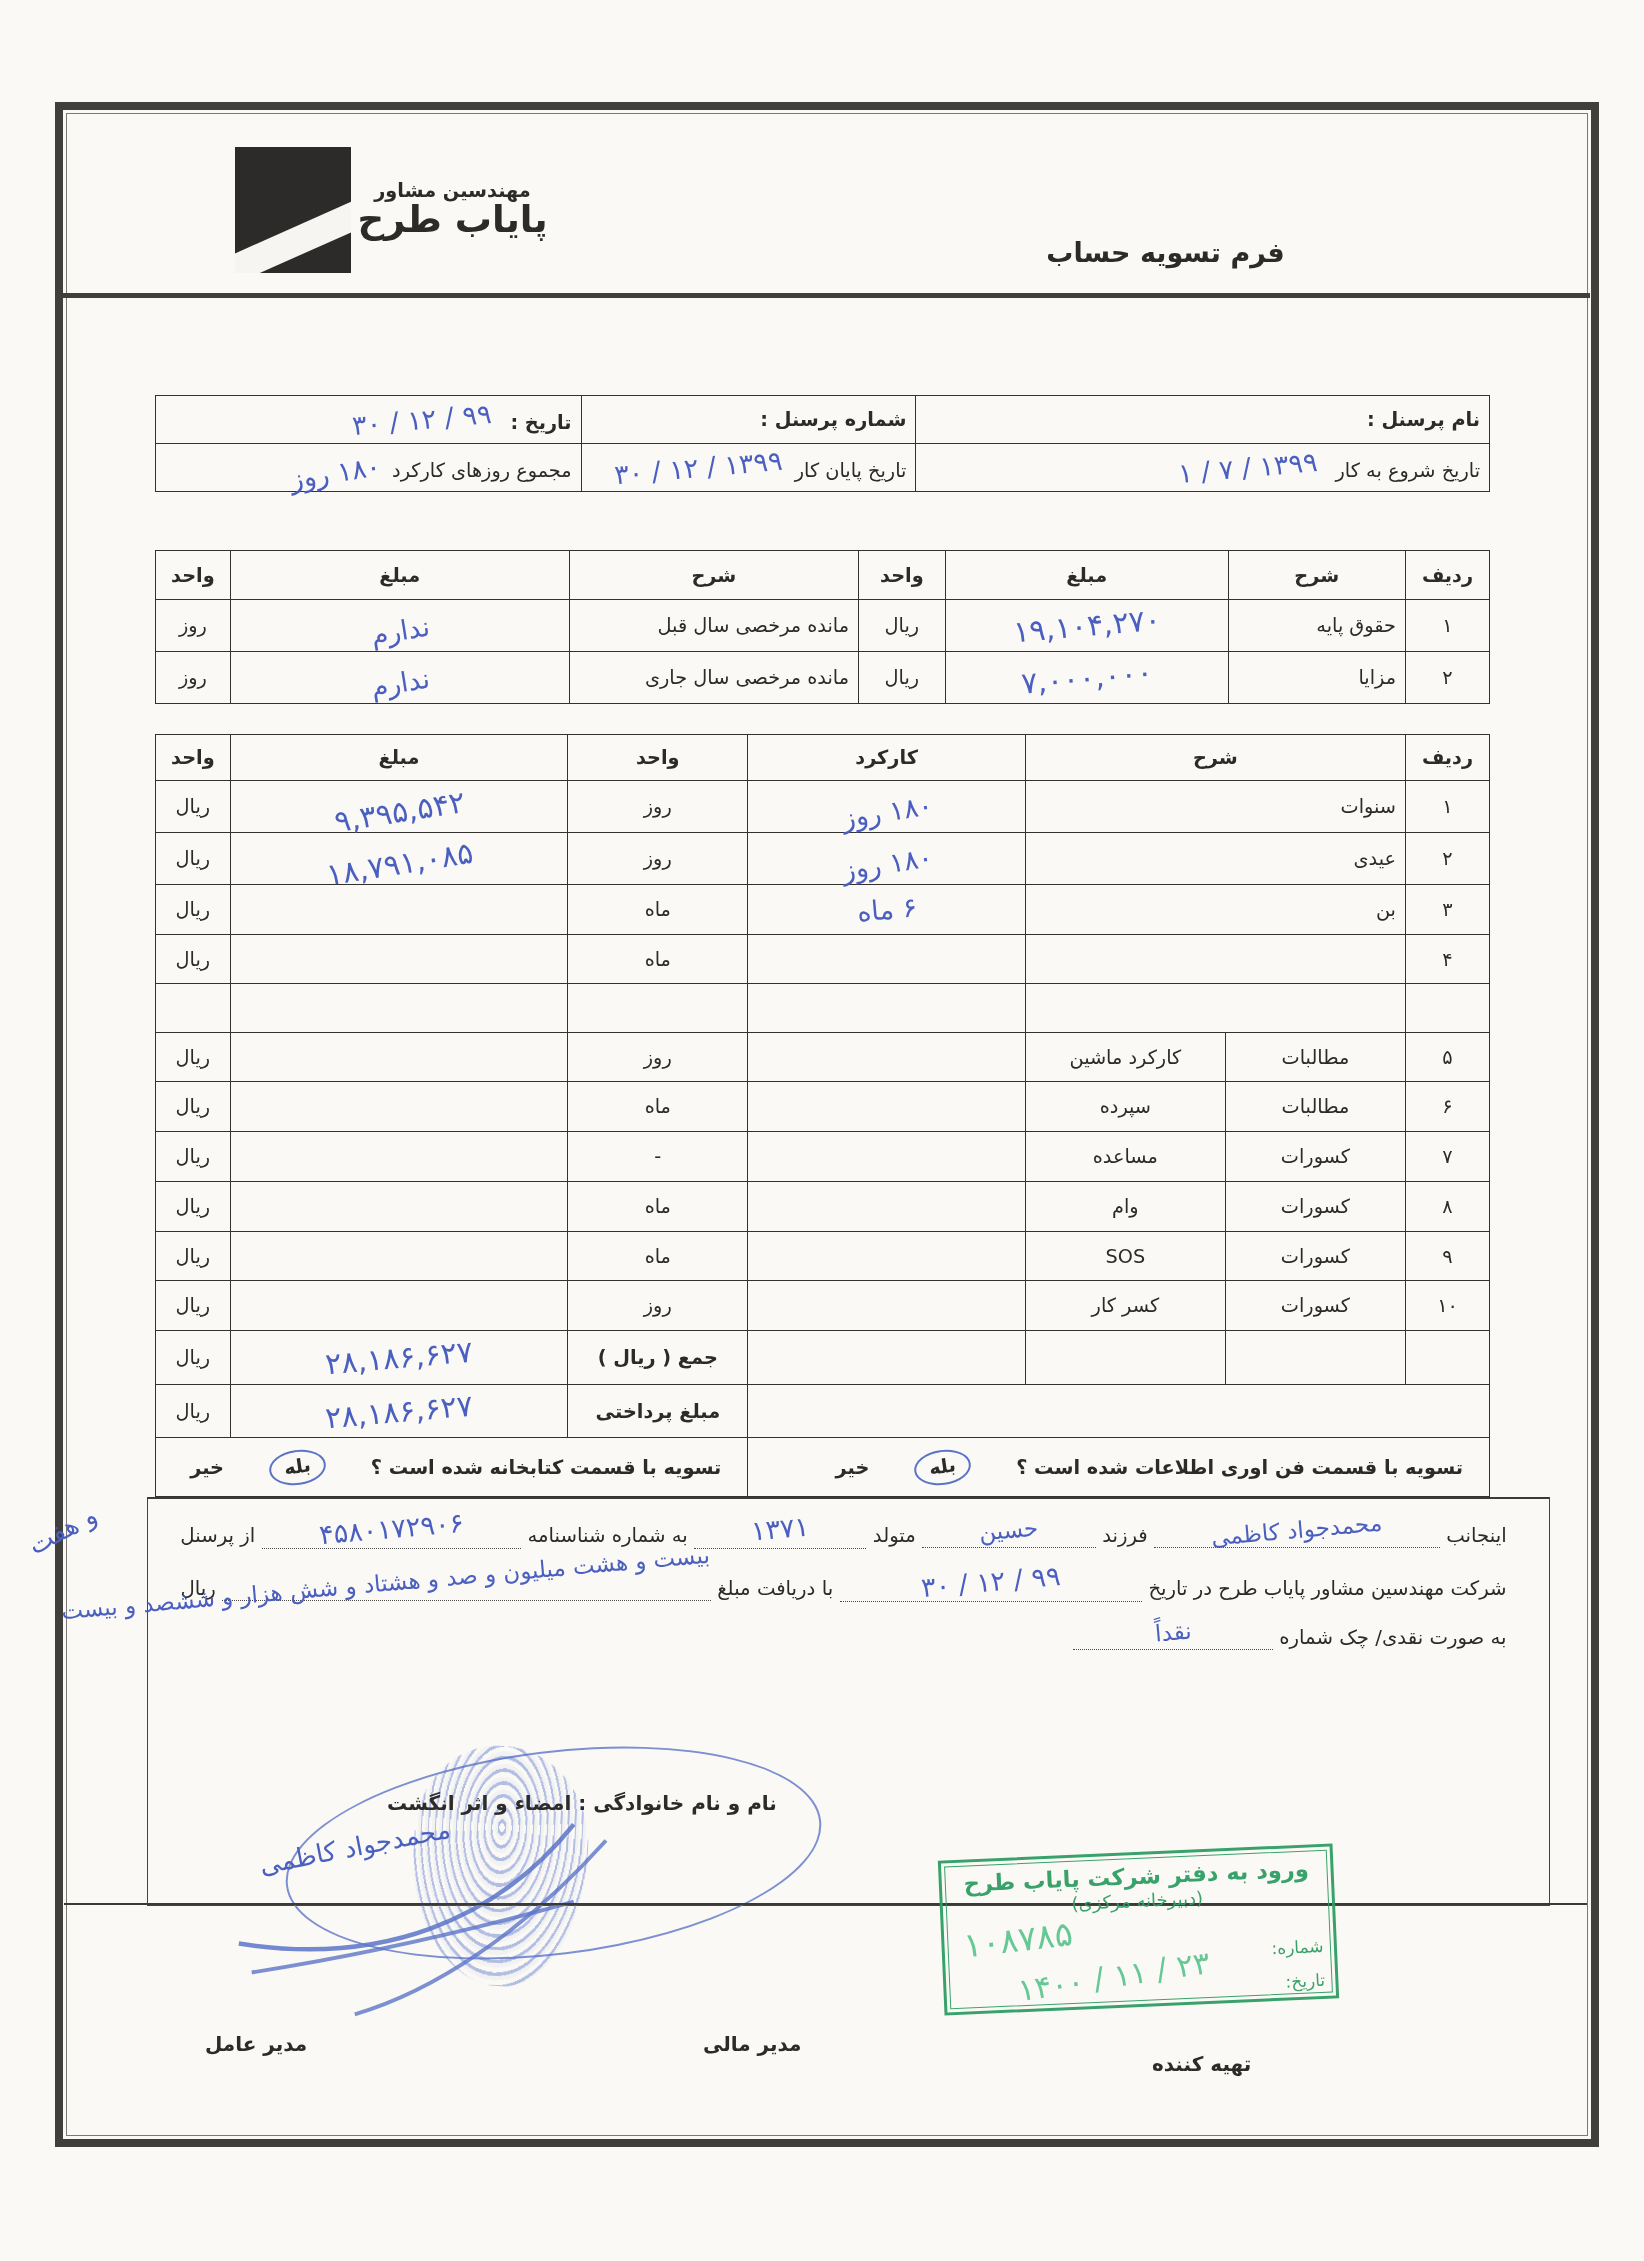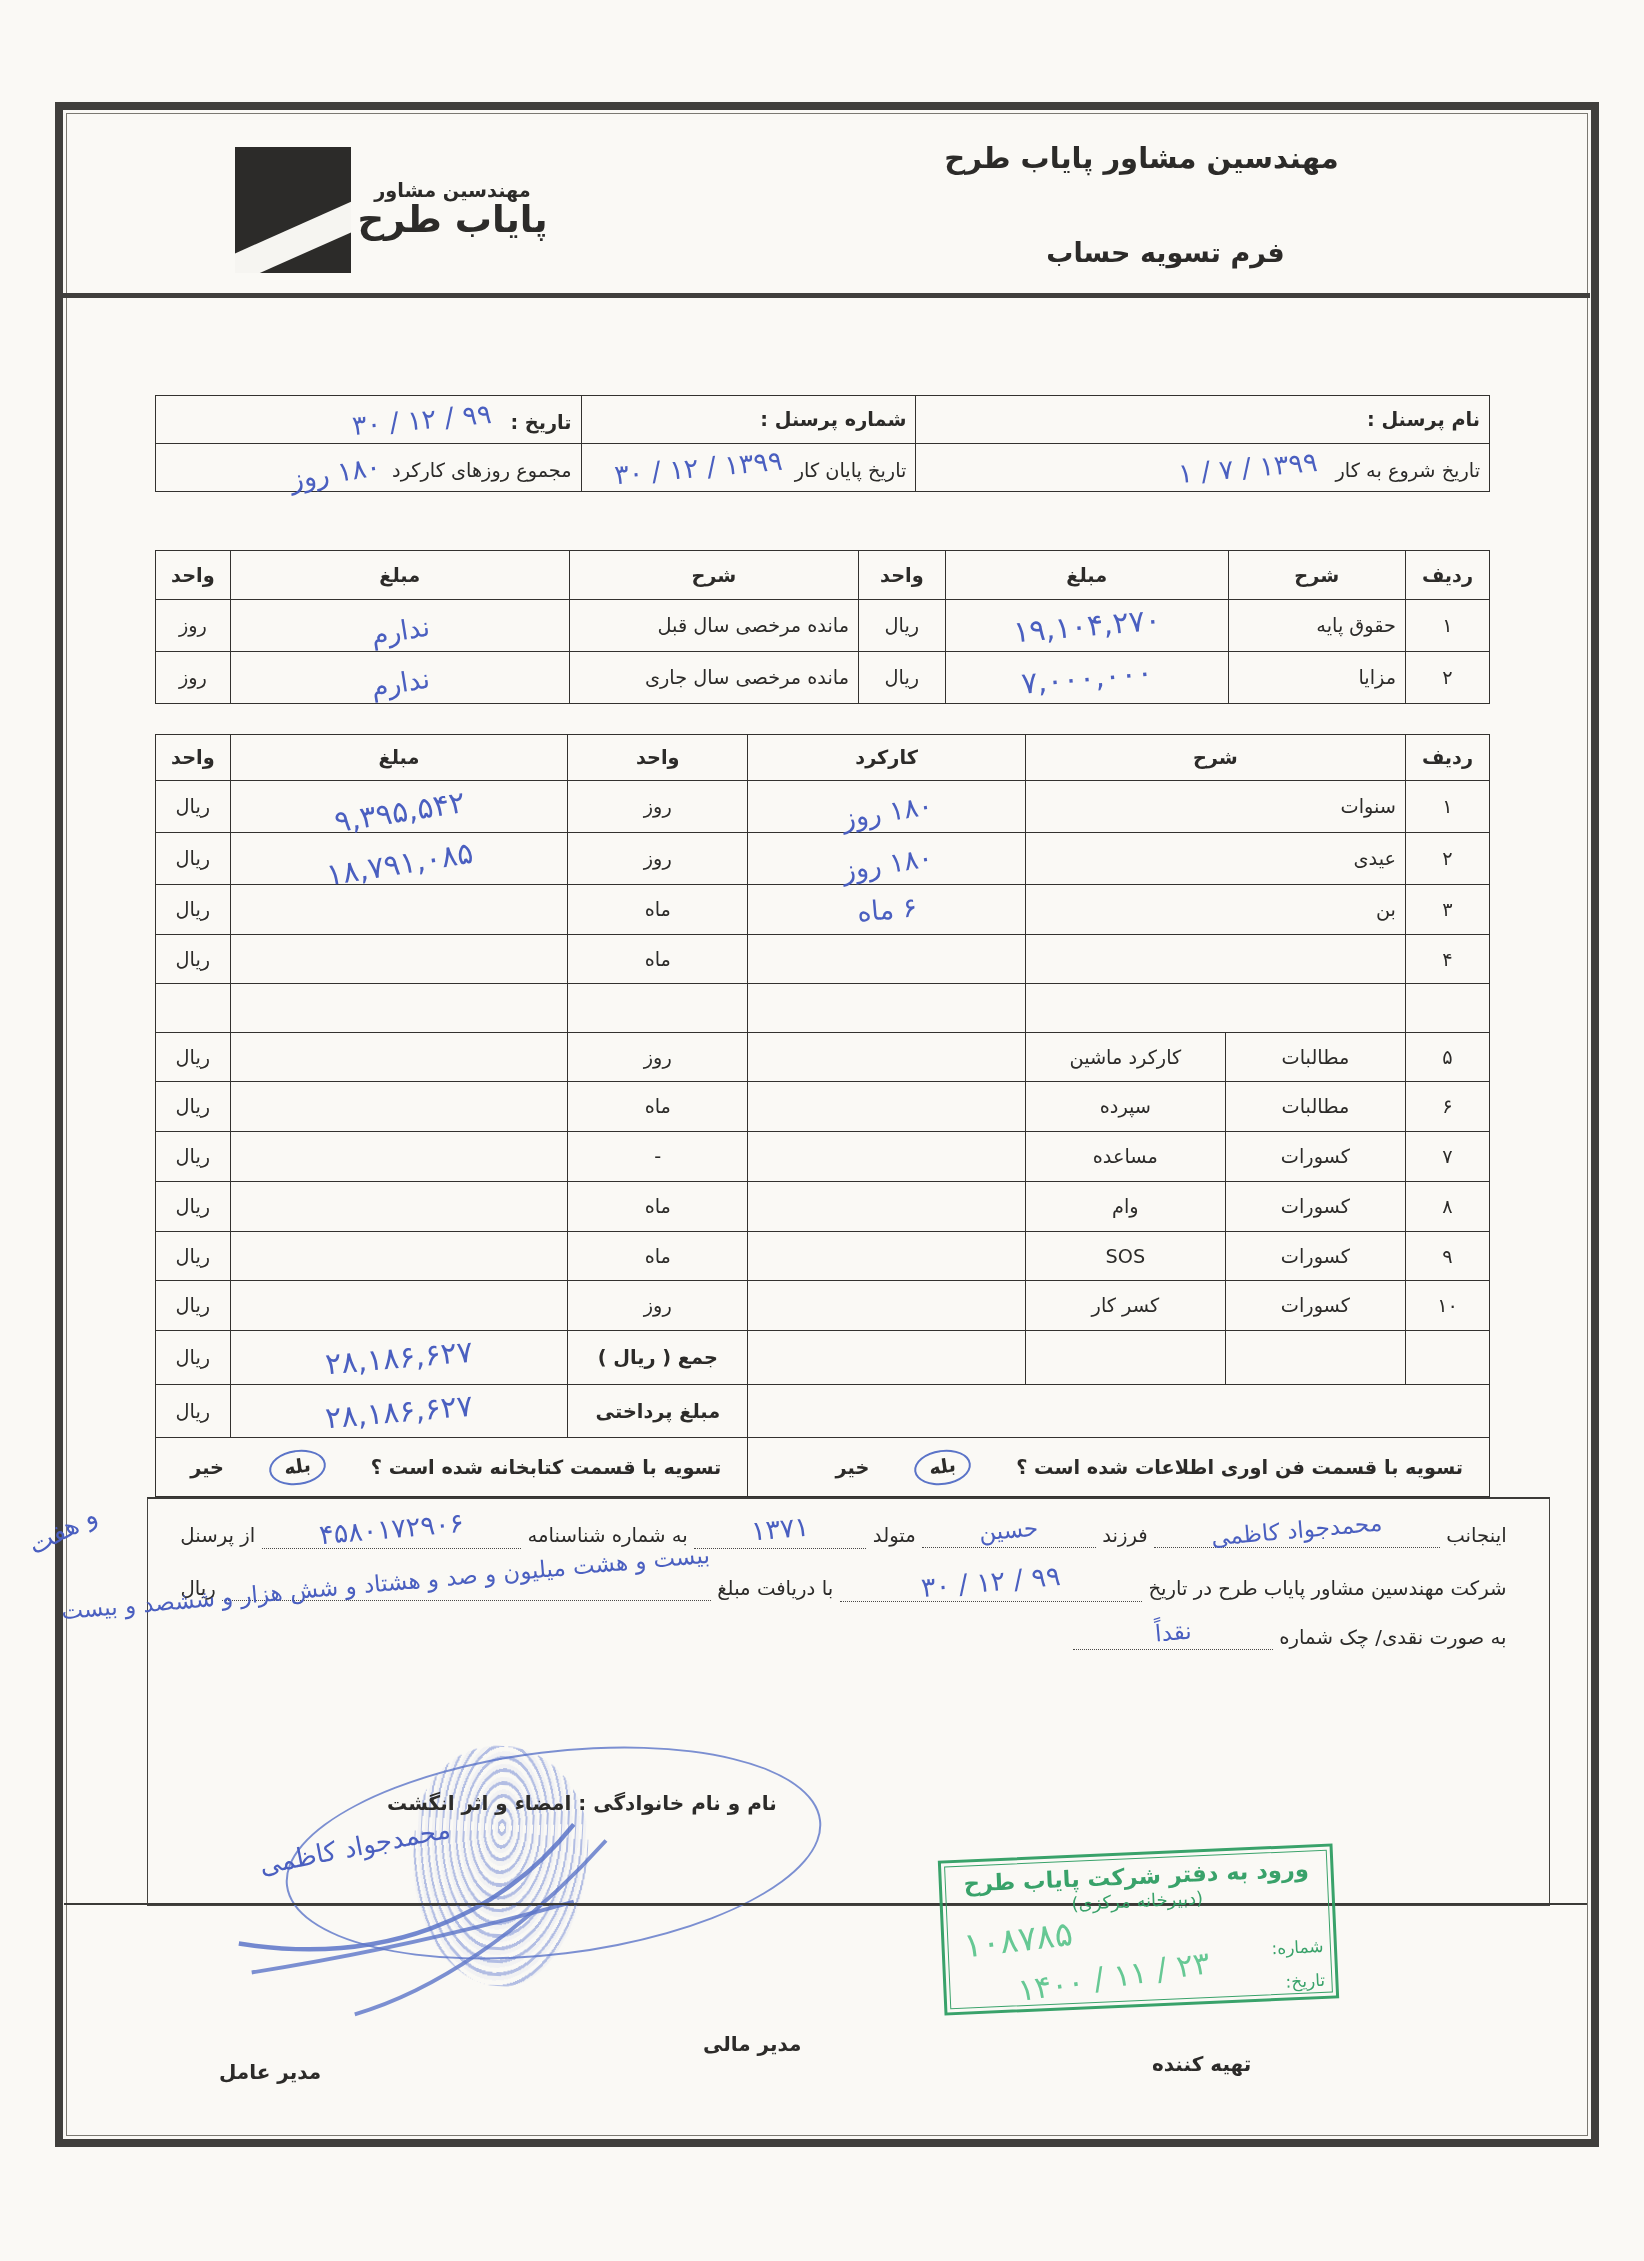--- a/index.html
+++ b/index.html
@@ -71,38 +71,37 @@
   .stamp{position:absolute;left:941px;top:1852px;width:395px;height:155px;box-sizing:border-box;
     border:3.2px solid #2f9e63;color:#2f9e63;transform:rotate(-2.5deg);opacity:.95;}
   .stamp::after{content:"";position:absolute;inset:2.6px;border:1.6px solid #2f9e63;pointer-events:none;}
   .stamp-title{text-align:center;font-size:22.6px;font-weight:bold;margin-top:7.7px;}
   .stamp-sub{text-align:center;font-size:18px;margin-top:1.3px;}
   .stamp-lbl{position:absolute;right:10.3px;font-size:17px;}
   .stamp-lbl.n{top:89px;} .stamp-lbl.d{top:123px;}
   .stamp-hw-n{position:absolute;left:19.3px;top:59px;font-size:34px;letter-spacing:9px;transform:rotate(-4deg);}
   .stamp-hw-d{position:absolute;left:71px;top:102px;font-size:31px;letter-spacing:3.9px;transform:rotate(-6deg);}
   .footer-lbl{position:absolute;top:2032px;font-size:20px;font-weight:600;}
-  .f-prep{left:1152px;margin-top:20px;} .f-fin{left:703px;} .f-ceo{left:219px;margin-top:28px;}
+  .f-prep{left:1152px;margin-top:20px;} .f-fin{left:703px;} .f-ceo{left:205px;}
 </style>
 </head>
 <body>
 
 <div class="page">
 
   <div class="frame"></div>
   <div class="header-sep"></div>
 
   <div class="logo-box">
     <div class="logo-stripe"></div>
   </div>
   <div class="logo-text">
     <div class="t">مهندسین مشاور</div>
     <div class="b">پایاب طرح</div>
   </div>
-  <div class="company-title">مهندسین مشاور پایاب طرح</div>
   <div class="form-title">فرم تسویه حساب</div>
 
   <table class="t1">
     <colgroup>
         <col style="width:43%">
         <col style="width:25.1%">
         <col style="width:31.9%">
       </colgroup>
     <tbody>
         <tr>

